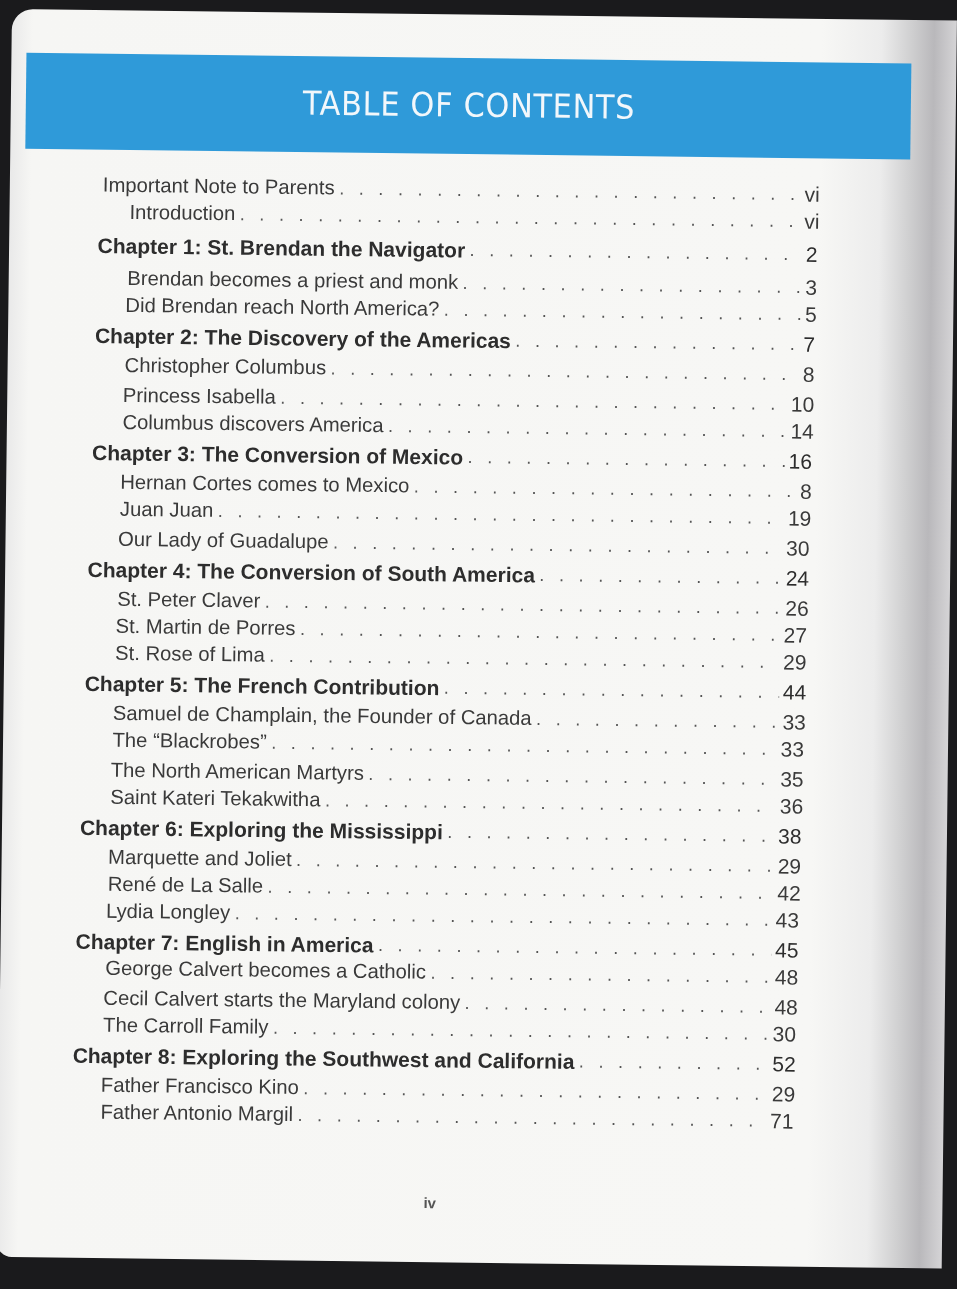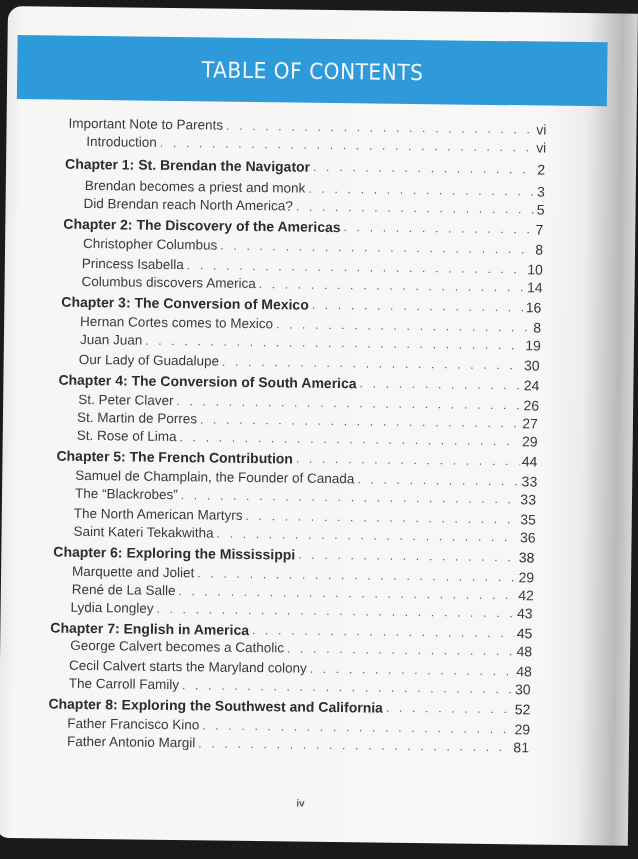--- a/index.html
+++ b/index.html
@@ -13,21 +13,21 @@
   .banner-title{color:#f2f7fb;font-size:22px;letter-spacing:0.5px;font-family:"DejaVu Sans",sans-serif;
                 font-weight:normal;transform:scaleX(0.92);}
   .toc{position:absolute;top:108px;left:0;width:600px;}
   .row{position:absolute;height:18px;display:flex;align-items:flex-end;color:#3a3a3a;white-space:nowrap;
        font-size:13.5px;line-height:18px;}
   .row.chapter{font-weight:bold;font-size:14px;color:#2d2d2d;}
   .row .t{padding-right:3px;}
   .row .dots{flex:1;overflow:hidden;color:#555;letter-spacing:3.2px;font-weight:normal;font-size:12px;}
   .row .dots::before{content:". . . . . . . . . . . . . . . . . . . . . . . . . . . . . . . . . . . . . . . . . . . . . . . . . . . . . . . . . . . . . . . . . . . . . .";}
   .row .pg{padding-left:2px;font-weight:normal;font-size:14px;}
-  .footer{position:absolute;left:298px;top:788px;font-size:10px;font-weight:bold;color:#555;}
+  .footer{position:absolute;left:284px;top:788px;font-size:10px;font-weight:bold;color:#555;}
 </style>
 </head>
 <body>
 
 <div class="page">
   <div class="banner">
     <span class="banner-title">TABLE OF CONTENTS</span>
   </div>
 
   <div class="toc" id="toc">
@@ -187,18 +187,18 @@
         <span class="pg">52</span>
       </div>
       <div class="row" style="left: 68px; width: 463px; top: 600px;">
         <span class="t">Father Francisco Kino</span>
         <span class="dots"></span>
         <span class="pg">29</span>
       </div>
       <div class="row" style="left: 68px; width: 462px; top: 618px;">
         <span class="t">Father Antonio Margil</span>
         <span class="dots"></span>
-        <span class="pg">81</span>
+        <span class="pg">71</span>
       </div>
     </div>
 
   <div class="footer">iv</div>
 </div>
 
 </body></html>

